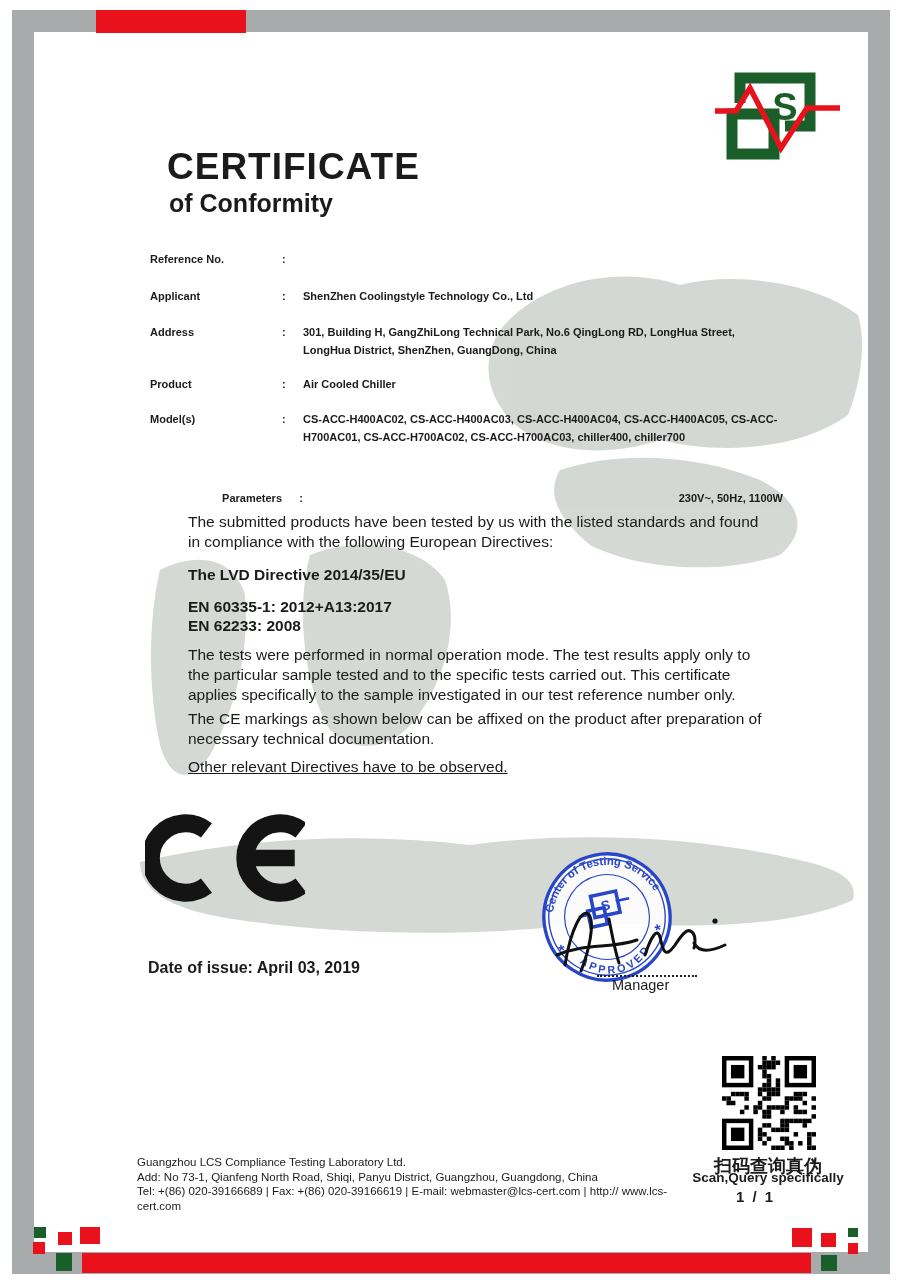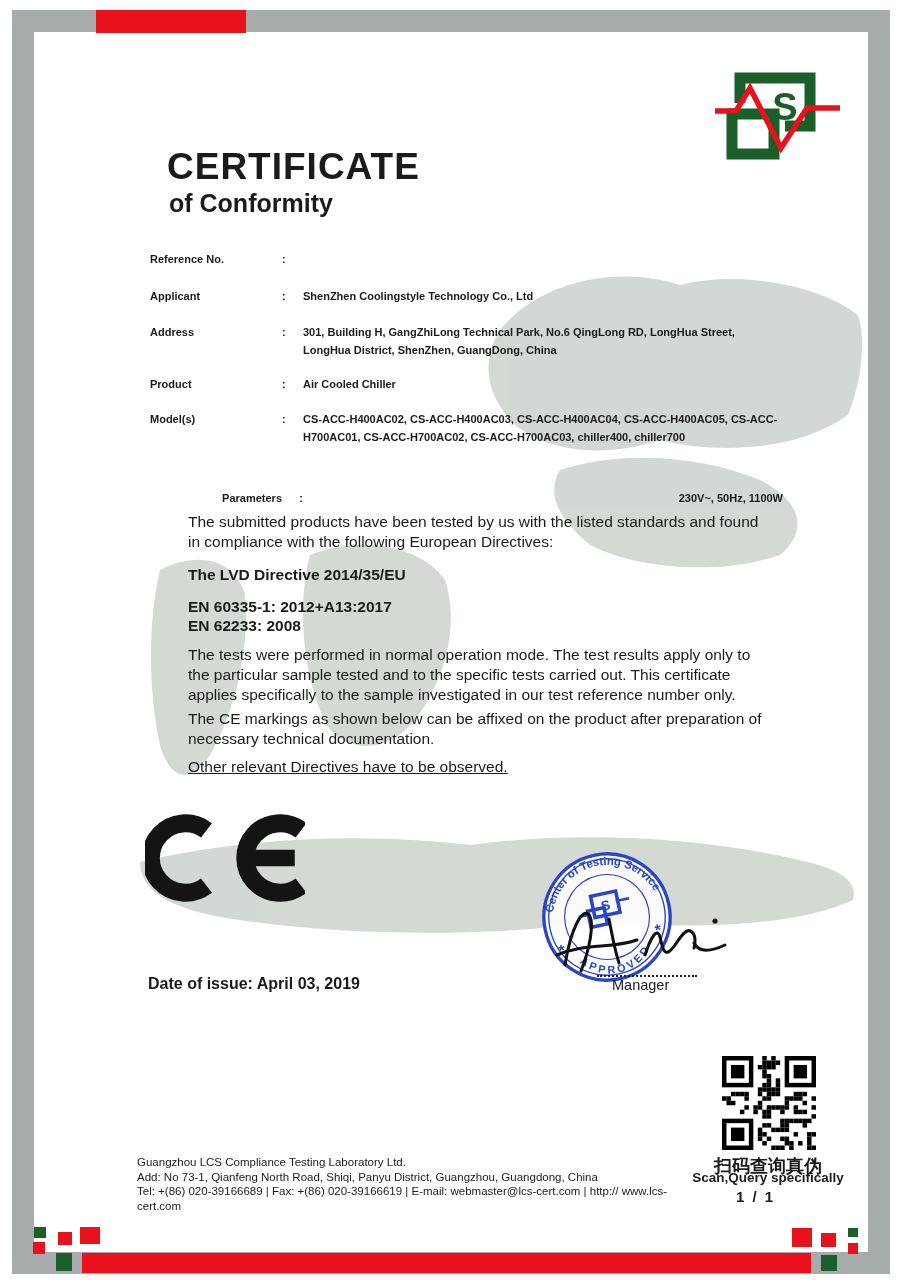--- a/index.html
+++ b/index.html
@@ -22,21 +22,21 @@
   
   .logo{left:700px;top:62px;z-index:5;}
   
   .frow{display:grid;grid-template-columns:132px 21px 480px;z-index:5;
         font-size:11px;font-weight:bold;line-height:18px;}
   .frow .lab{white-space:nowrap;}
   
   .para{left:148px;width:578px;font-size:15.5px;line-height:20px;z-index:5;margin-left:40px;}
   .para.b{font-weight:bold;}
   .ce{left:145px;top:806px;z-index:5;}
-  .date{left:148px;top:959px;font-size:16px;font-weight:bold;z-index:6;margin-top:16px;}
+  .date{left:148px;top:959px;font-size:16px;font-weight:bold;z-index:6;}
   
   .stamp{left:538px;top:848px;z-index:6;transform:rotate(-12deg);}
   .sig{left:545px;top:893px;z-index:7;}
   .dotline{left:597px;top:957px;width:100px;height:18px;border-bottom:2px dotted #222;z-index:7;}
   .manager{left:612px;top:977px;font-size:14.5px;z-index:7;}
   
   .qr{left:722px;top:1056px;width:94px;height:94px;z-index:5;}
   .qr-cap-zh{left:700px;top:1154px;width:136px;text-align:center;font-size:18px;font-weight:bold;z-index:5;}
   .qr-cap-en{left:686px;top:1170px;width:164px;text-align:center;font-size:13.5px;font-weight:bold;z-index:5;}
   .pagenum{left:736px;top:1188px;font-size:15px;font-weight:bold;letter-spacing:2px;z-index:5;}

